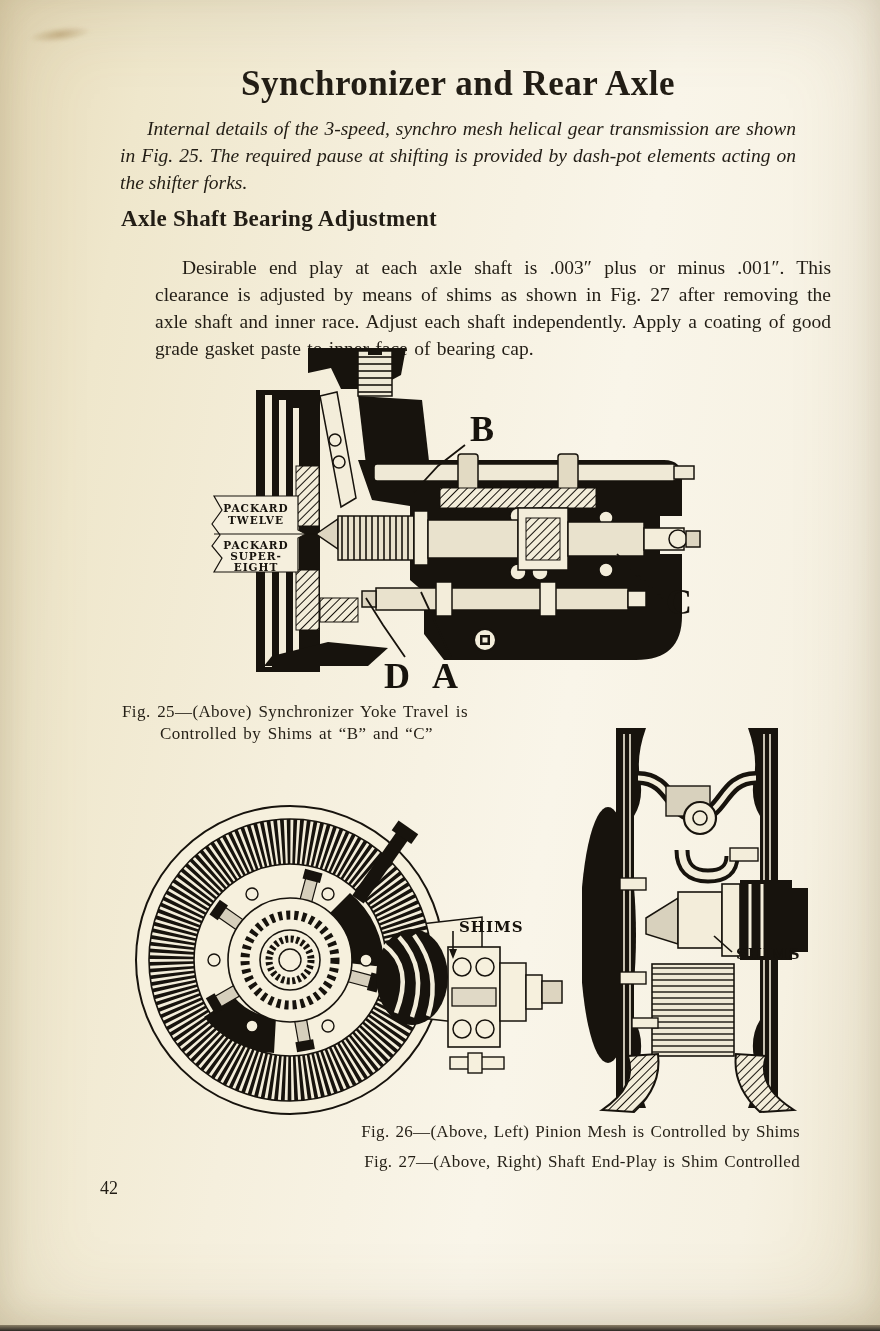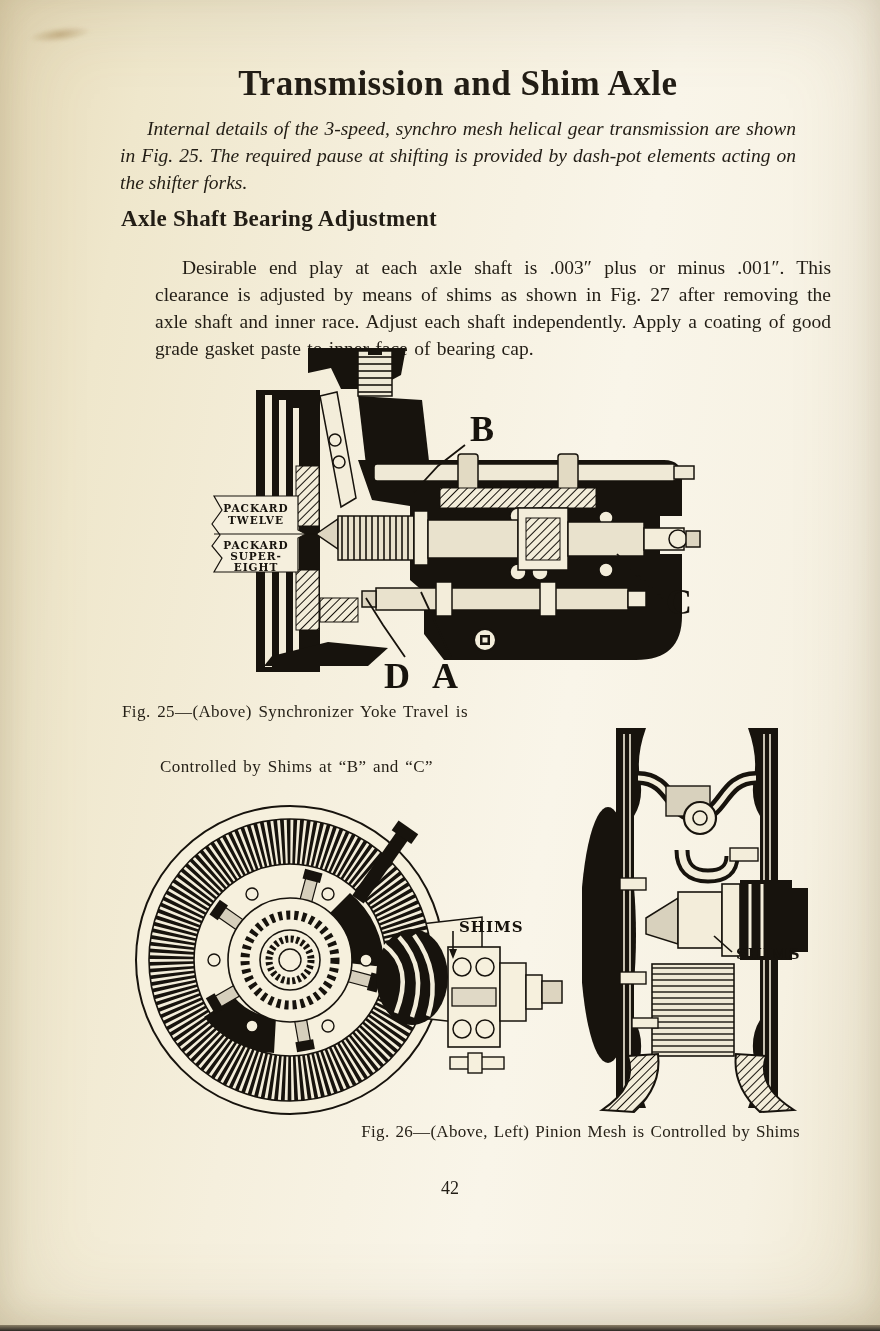--- a/index.html
+++ b/index.html
@@ -34,45 +34,45 @@
   .par-axle{left:120px;top:254px;word-spacing:1.5px;margin-left:35px;}
   .sec-heading{
     position:absolute;left:121px;top:206px;
     font-size:23px;font-weight:bold;letter-spacing:.3px;
   }
   .caption{font-weight:normal;color:#241f16;}
   .cap25{
     position:absolute;left:122px;top:701px;font-size:17px;line-height:22px;
     letter-spacing:.4px;word-spacing:2px;
   }
-  .cap25 .l2{margin-left:38px;margin-top:33px;}
+  .cap25 .l2{margin-left:38px;}
   .cap-center{
     position:absolute;left:100px;width:700px;text-align:right;
     font-size:17px;letter-spacing:.3px;word-spacing:1.5px;
   }
   .cap26{top:1122px;}
   .cap27{top:1152px;}
   .page-number{
-    position:absolute;left:100px;width:700px;top:1178px;text-align:center;
+    position:absolute;left:100px;width:700px;top:1178px;
     font-size:18px;
   }
   .fig{position:absolute;}
   .fig25{left:208px;top:348px;}
   .fig26{left:112px;top:785px;}
   .fig27{left:582px;top:720px;}
   svg text.draw-label{font-family:"Liberation Serif","DejaVu Serif",serif;font-weight:bold;fill:#17130d;}
   svg text.small-label{font-family:"DejaVu Serif","Liberation Serif",serif;font-weight:bold;fill:#17130d;}
 </style>
 </head>
 <body>
 
 <div class="page">
   <div class="smudge"></div>
 
-  <div class="doc-title">Transmission and Shim Axle</div>
+  <div class="doc-title">Synchronizer and Rear Axle</div>
 
   <div class="body-par par-intro">Internal details of the 3-speed, synchro mesh helical gear transmission are shown in Fig. 25. The required pause at shifting is provided by dash-pot elements acting on the shifter forks.</div>
 
   <div class="sec-heading">Axle Shaft Bearing Adjustment</div>
 
   <div class="body-par par-axle">Desirable end play at each axle shaft is .003″ plus or minus .001″. This clearance is adjusted by means of shims as shown in Fig. 27 after removing the axle shaft and inner race. Adjust each shaft independently. Apply a coating of good grade gasket paste to inner face of bearing cap.</div>
 
   <svg class="fig fig25" width="500" height="345" viewBox="0 0 500 345">
     <defs>
       <pattern id="hatch25" width="6" height="6" patternTransform="rotate(45)" patternUnits="userSpaceOnUse">
@@ -302,17 +302,18 @@
     <rect x="50" y="298" width="26" height="10" fill="#f3edda" stroke="#17130d" stroke-width="1.4"></rect>
 
     <path d="M46,336 Q56,366 20,390 L52,392 Q80,366 76,334 Z" fill="url(#hatch27)" stroke="#17130d" stroke-width="2"></path>
     <path d="M184,336 Q174,366 212,390 L178,392 Q150,366 154,334 Z" fill="url(#hatch27)" stroke="#17130d" stroke-width="2"></path>
 
     <path d="M150,232 L132,216" stroke="#17130d" stroke-width="1.6" fill="none"></path>
     <text x="154" y="239" class="small-label" font-size="15" letter-spacing="1">SHIMS</text>
   </svg>
 
   <div class="caption cap-center cap26">Fig. 26—(Above, Left) Pinion Mesh is Controlled by Shims</div>
+  <div class="caption cap-center cap27">Fig. 27—(Above, Right) Shaft End-Play is Shim Controlled</div>
 
   <div class="page-number">42</div>
 
   <div class="bottom-bar"></div>
 </div>
 
 </body></html>

